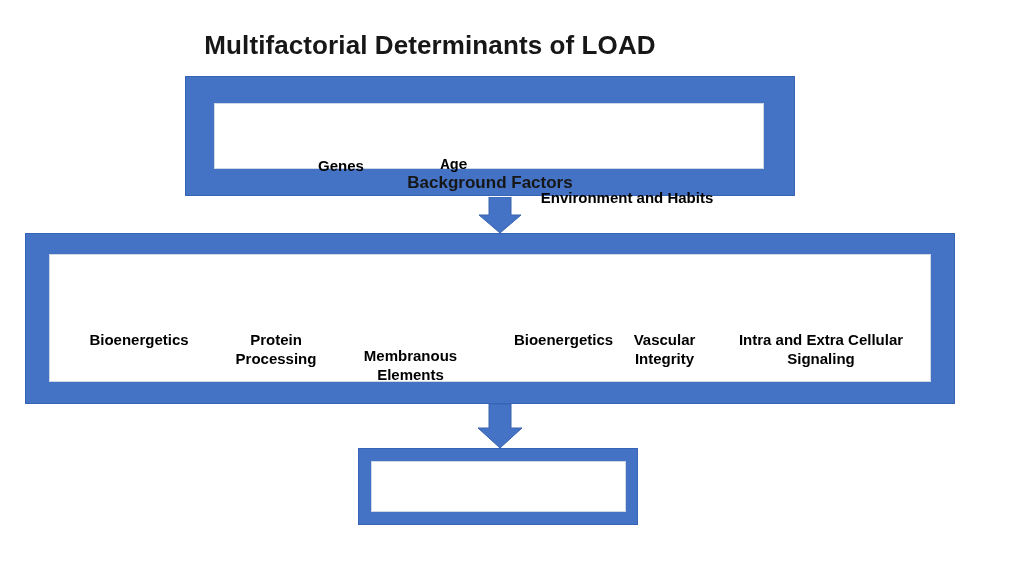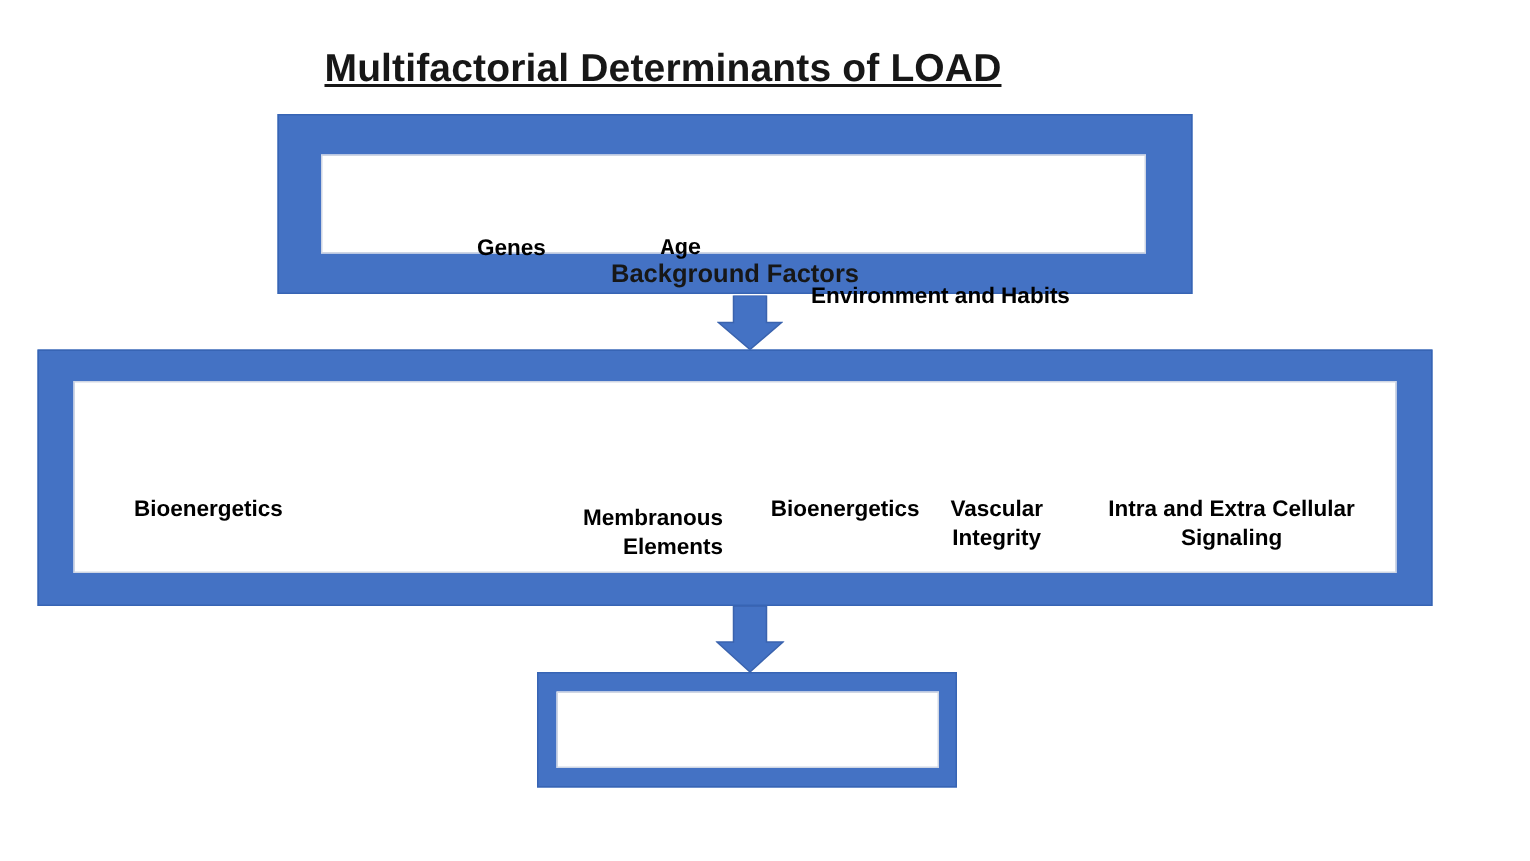--- a/index.html
+++ b/index.html
@@ -17,30 +17,29 @@
   }
   #stage {
     position: relative;
     width: 1020px;
     height: 574px;
     background: #ffffff;
   }
 
   .diagram-title {
     position: absolute;
-    left: 12px;
+    left: 0;
     top: 30px;
     width: 860px;
     text-align: center;
     font-size: 26px;
     font-weight: bold;
     letter-spacing: 0.1px;
     color: #171717;
     white-space: nowrap;
-    text-decoration: underline;
   }
 
   
   .proc-box {
     position: absolute;
     box-sizing: border-box;
     background: var(--frame, #4472C4);
     border: 1px solid #3764b4;
   }
   .proc-inner {
@@ -110,21 +109,22 @@
     <svg width="44" height="37" viewBox="0 0 44 37" xmlns="http://www.w3.org/2000/svg">
       <polygon points="11,0 33,0 33,18 43,18 22,36 1,18 11,18" fill="#4472C4" stroke="#3A63AE" stroke-width="1"></polygon>
     </svg>
   </div>
 
   <div class="proc-box" id="box-cell">
     <div class="proc-inner"></div>
     <div class="box-heading">Cell Processes and Components</div>
 
     <div class="item" style="left:18px; top:96px; width:190px;">Bioenergetics</div>
-    <div class="item" style="left:313px; top:102px; width:143px;text-align:right;">Membranous Elements</div>
+    <div class="item" style="left:196px; top:96px; width:108px;">Protein Processing</div>
+    <div class="item" style="left:313px; top:112px; width:143px;">Membranous Elements</div>
     <div class="item" style="left:455px; top:96px; width:165px;">Bioenergetics</div>
     <div class="item" style="left:700px; top:96px; width:190px;">Intra and Extra Cellular Signaling</div>
     <div class="item" style="left:585px; top:96px; width:107px;">Vascular Integrity</div>
   </div>
 
   <div class="arrow" style="left:477px; top:404px; width:46px; height:45px;">
     <svg width="46" height="45" viewBox="0 0 46 45" xmlns="http://www.w3.org/2000/svg">
       <polygon points="12,0 34,0 34,24 45,24 23,44 1,24 12,24" fill="#4472C4" stroke="#3A63AE" stroke-width="1"></polygon>
     </svg>
   </div>

